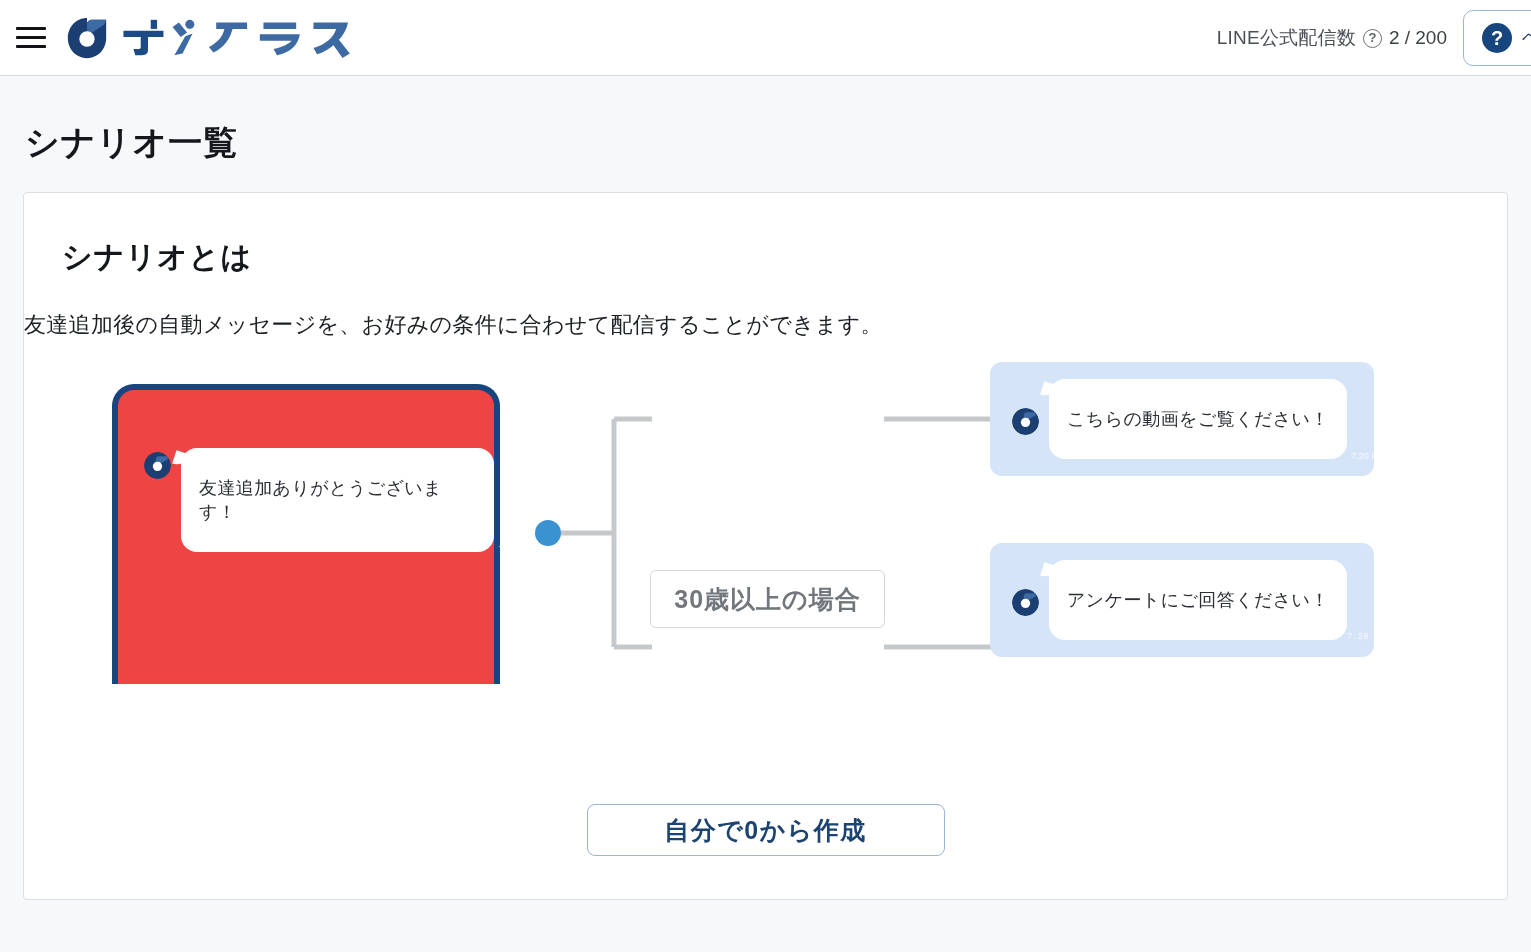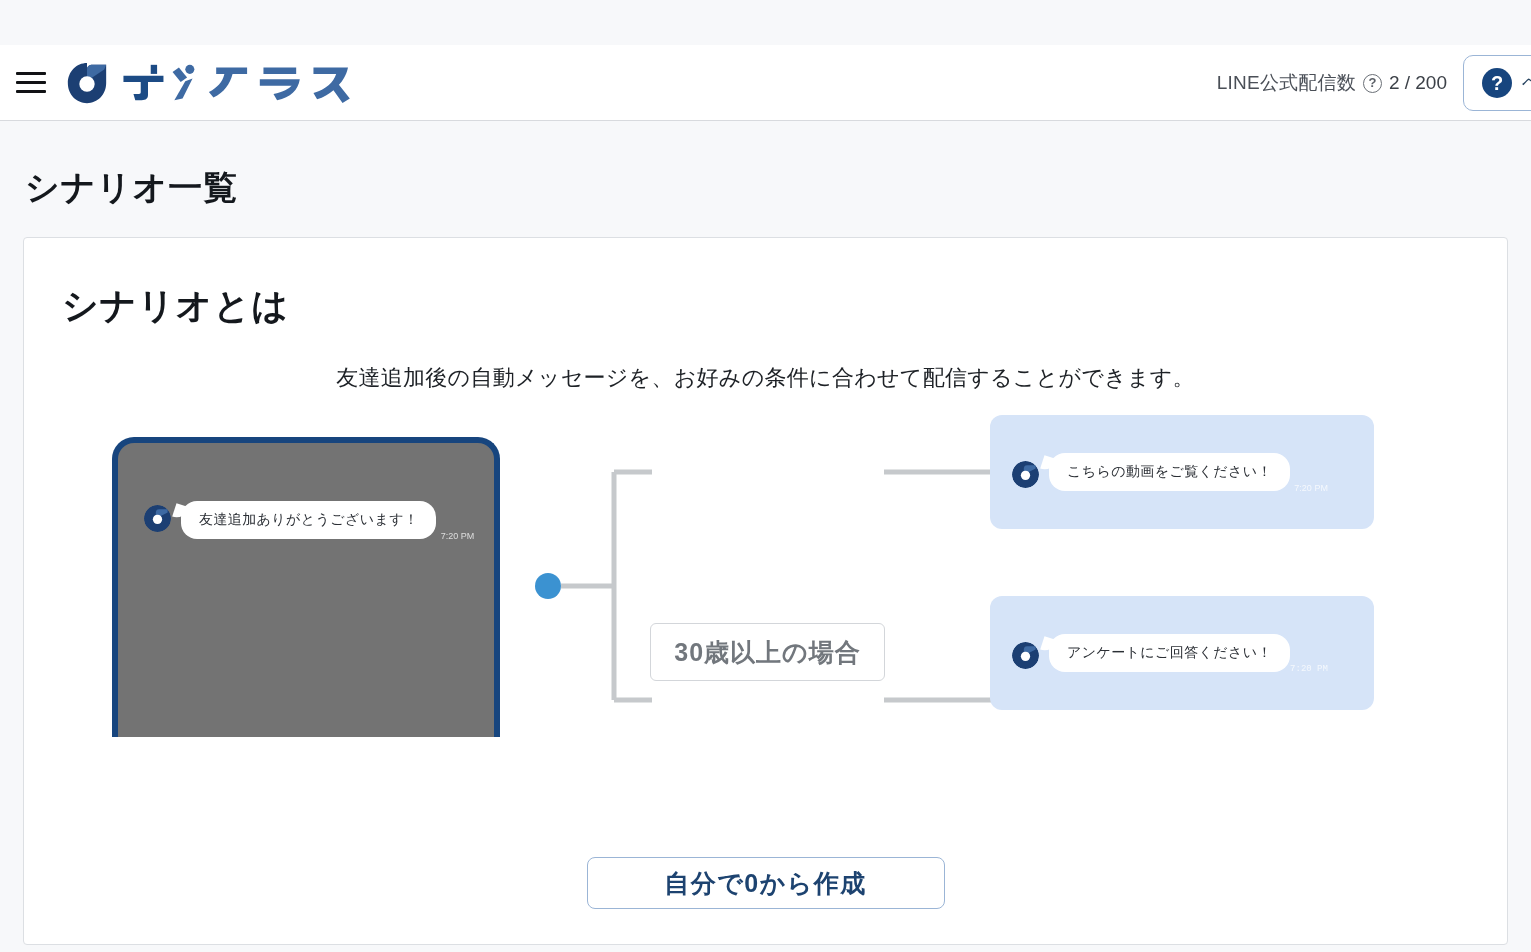--- a/index.html
+++ b/index.html
@@ -13,21 +13,20 @@
 
   
   .header {
     position: relative;
     height: 76px;
     background: #ffffff;
     border-bottom: 1px solid #d8dade;
     display: flex;
     align-items: center;
     padding: 0 0 0 12px;
-    margin-top: 45px;
   }
   .hamburger {
     width: 38px; height: 38px;
     display: flex; flex-direction: column;
     justify-content: center; align-items: center;
     gap: 6px;
     cursor: pointer;
     margin-right: 14px;
   }
   .hamburger span {
@@ -94,66 +93,65 @@
 
   .card {
     background: #ffffff;
     border: 1px solid #dcdfe3;
     border-radius: 4px;
     height: 708px;
     position: relative;
     overflow: hidden;
   }
   .card-title {
-    font-size: 36px; font-weight: bold;
+    font-size: 30px; font-weight: bold;
     color: #14181d;
     margin: 44px 0 0 38px;
     letter-spacing: 1px;
   }
   .card-desc {
-    text-align: center;
     font-size: 22px;
     color: #1d2126;
     margin-top: 32px;
     letter-spacing: .3px;
   }
 
   
   .diagram {
     position: relative;
     height: 330px;
     margin-top: 42px;
   }
 
   
   .phone {
     position: absolute;
     left: 88px; top: 2px;
     width: 388px; height: 300px;
-    background: #737373;
+    background: #ef4444;
     border: 6px solid #17457e;
     border-bottom: none;
     border-radius: 22px 22px 0 0;
   }
   .msg-row {
     display: flex; align-items: flex-start;
     gap: 10px;
     padding: 58px 0 0 26px;
   }
   .avatar {
     width: 27px; height: 27px; border-radius: 50%;
     flex: 0 0 auto;
     margin-top: 4px;
   }
   .bubble-wrap { position: relative; }
   .bubble {
     background: #ffffff;
     border-radius: 16px;
-    padding: 10px 18px;
-    font-size: 14px;
+    padding: 28px 18px;
+    font-size: 18px;
     color: #2b2f35;
     min-width: 244px;
     letter-spacing: .4px;
     position: relative;
   }
   .bubble:before {
     content: "";
     position: absolute;
     left: -7px; top: 4px;
     width: 14px; height: 14px;

